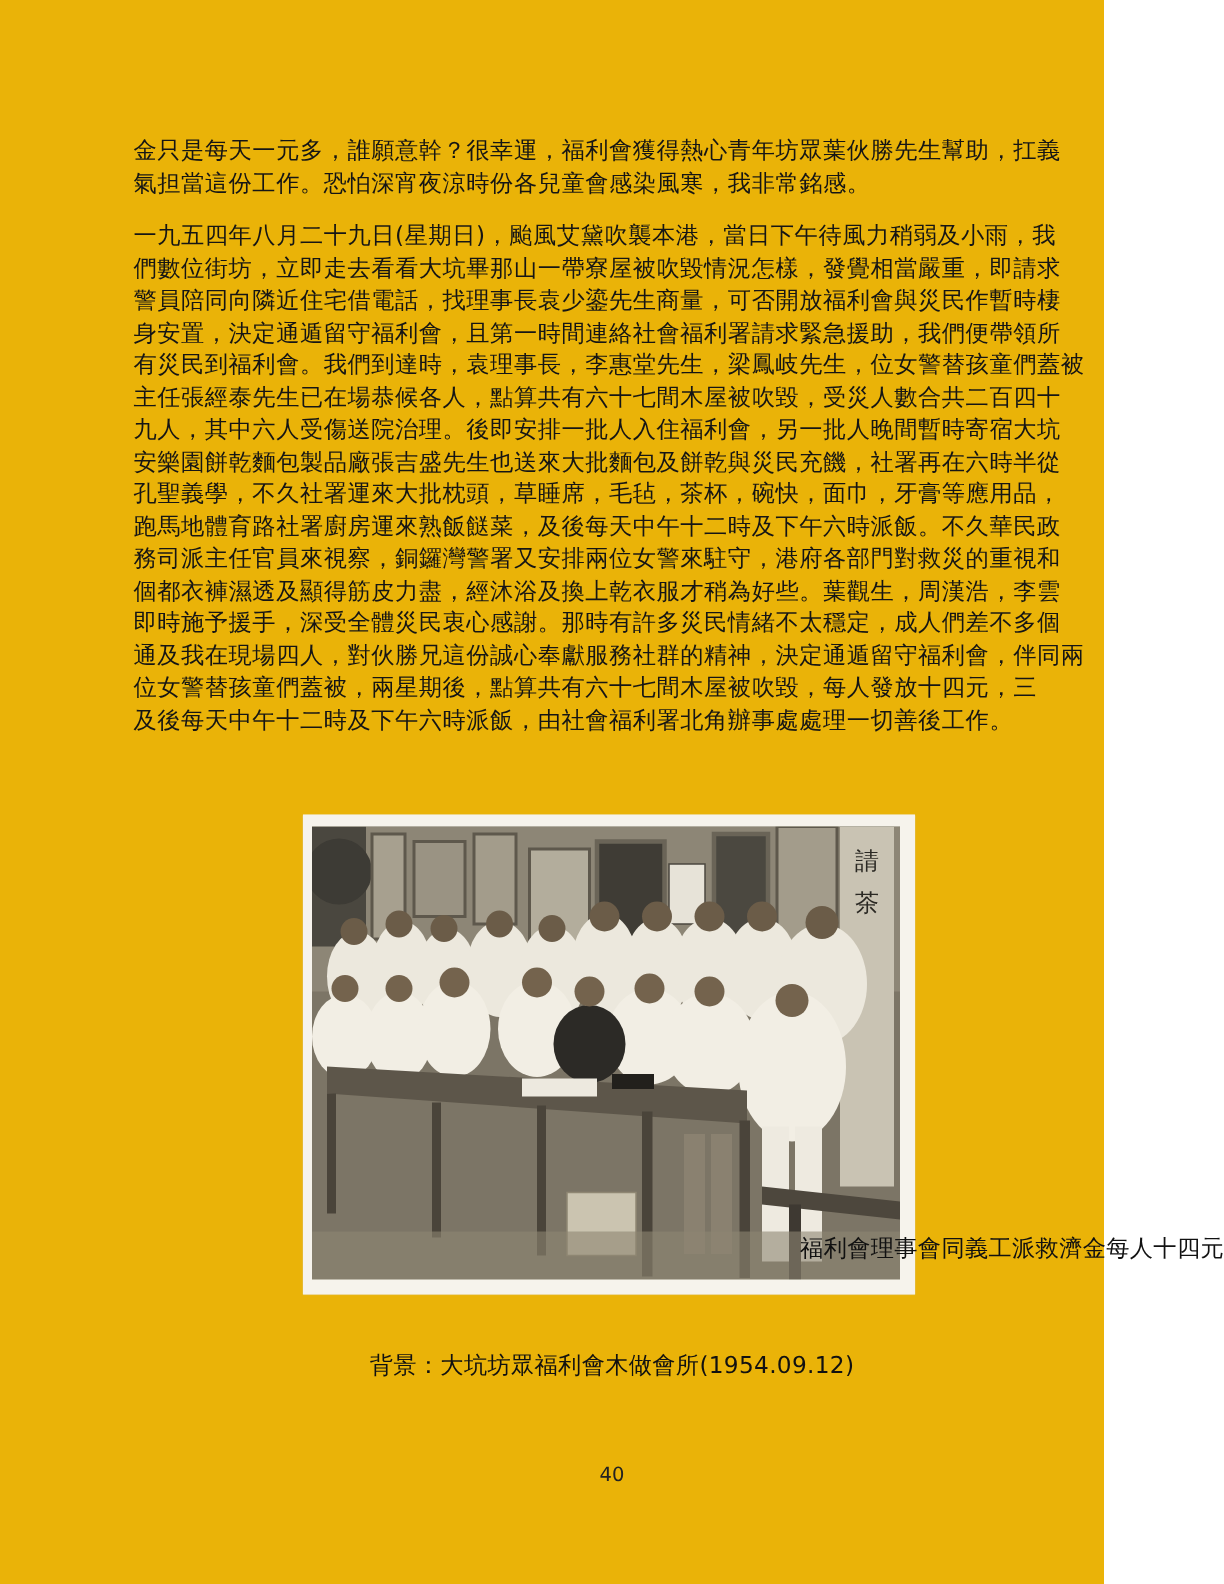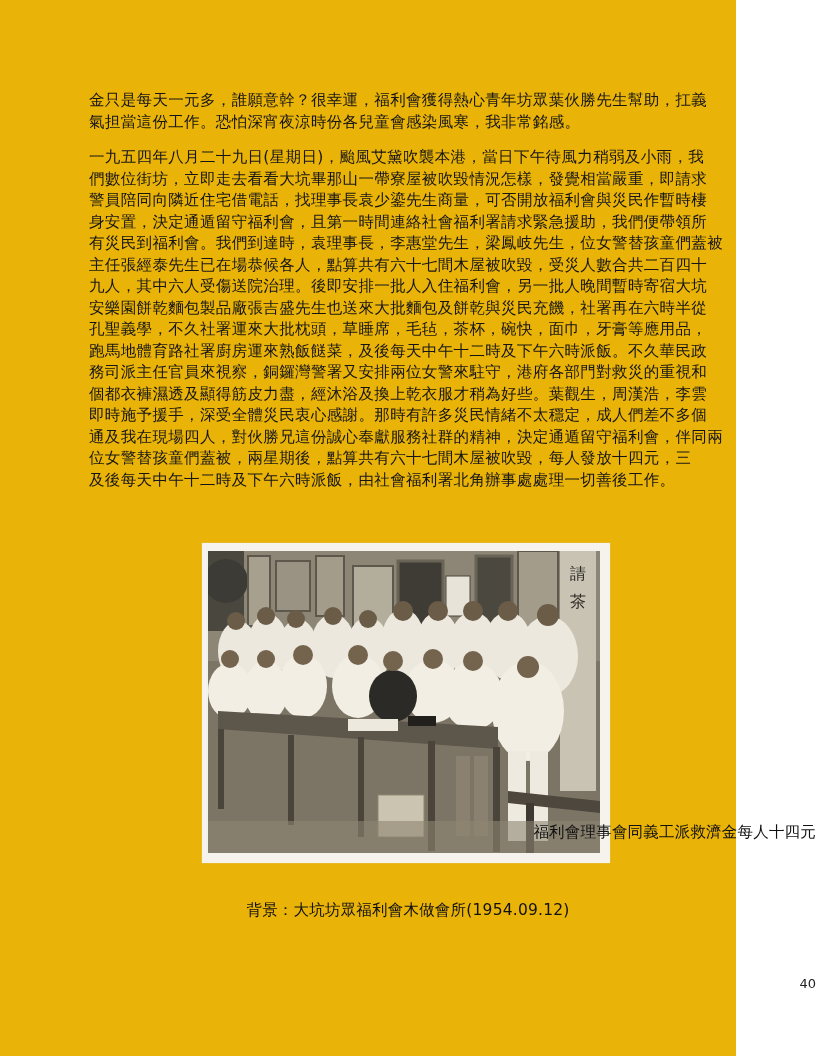--- a/index.html
+++ b/index.html
@@ -15,21 +15,21 @@
     .photo-wrap { position: absolute; left: 202px; top: 543px; width: 408px; height: 320px;
                   background: #f6f3ec; box-shadow: 0 0 1px #d8d2c4; }
     .photo { position: absolute; left: 6px; top: 8px; width: 392px; height: 302px; overflow: hidden;
              background: linear-gradient(180deg, #8f8877 0%, #7a7262 45%, #8c8473 70%, #a69e8b 100%); }
     .photo svg { display: block; }
 
     .caption { position: absolute; left: 0; width: 816px; text-align: center; font-size: 15.5px;
                line-height: 20px; color: #111; letter-spacing: 0.2px; }
     #cap1 { top: 822px; text-align: right; }
     #cap2 { top: 890px; margin-top: 10px; }
-    .page-num { position: absolute; top: 976px; left: 0; width: 816px; text-align: right;
+    .page-num { position: absolute; top: 976px; left: 0; width: 816px; text-align: center;
                 font-size: 13px; color: #222; }
   </style>
 </head>
 <body>
 
 <div class="page">
 
   <div class="para" id="para1">
     <span class="line">金只是每天一元多，誰願意幹？很幸運，福利會獲得熱心青年坊眾葉伙勝先生幫助，扛義</span>
     <span class="line">氣担當這份工作。恐怕深宵夜涼時份各兒童會感染風寒，我非常銘感。</span>

